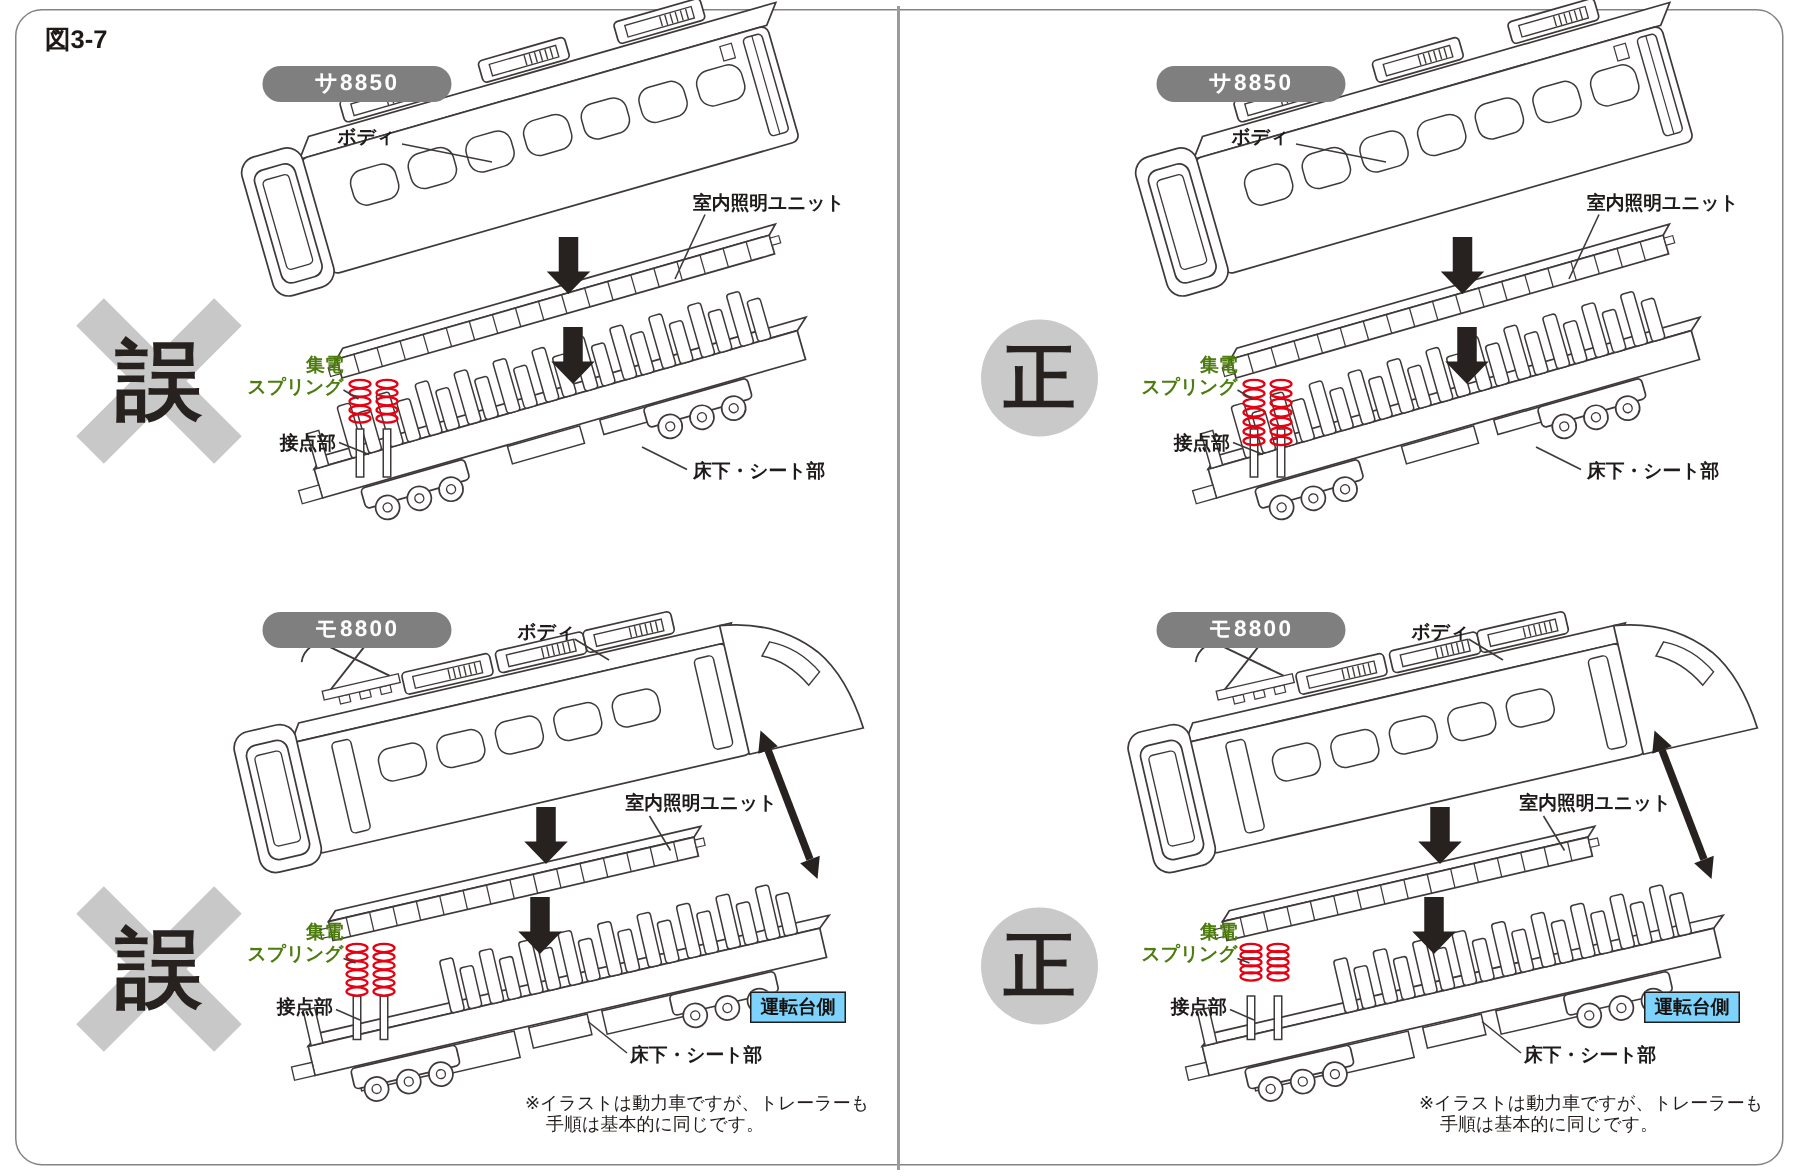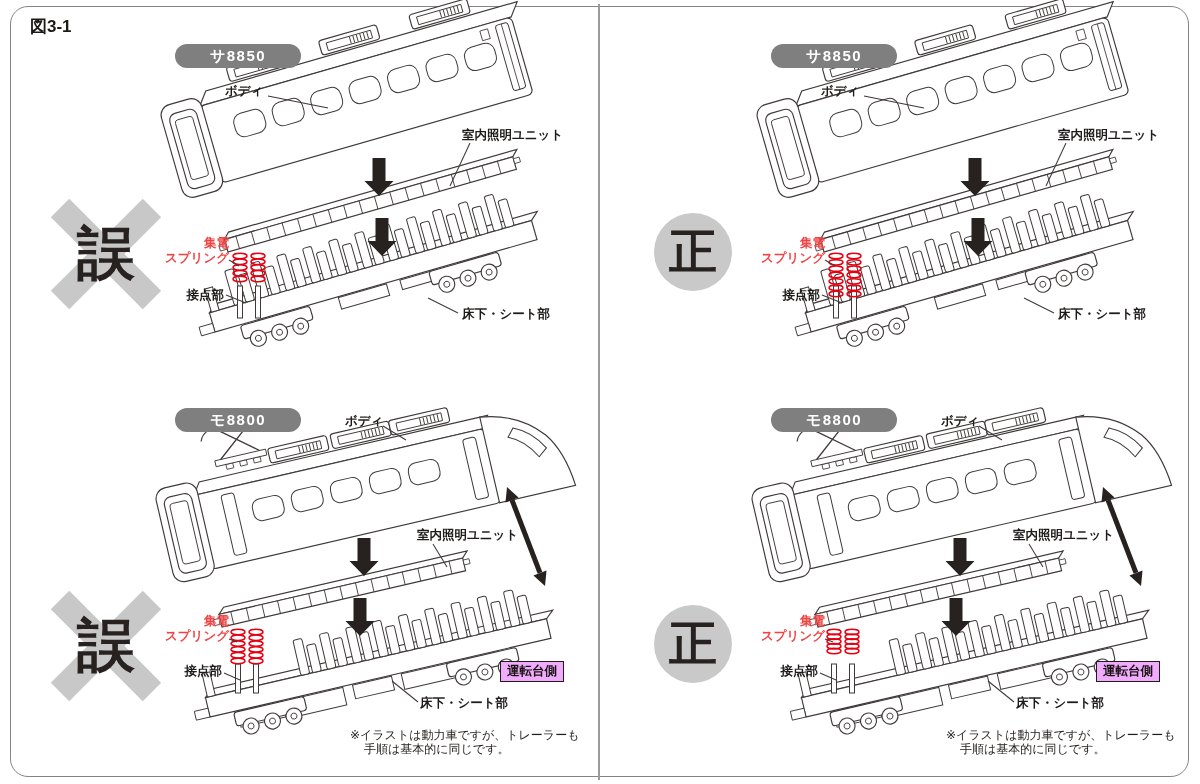--- a/index.html
+++ b/index.html
@@ -7,41 +7,41 @@
         font-family:"Liberation Sans","DejaVu Sans",sans-serif;color:#221d1a;}
   .frame{position:absolute;left:10px;top:6px;width:1177px;height:769px;
          border:1.6px solid #848484;border-radius:18px;}
   .fig{position:absolute;left:30px;top:15px;font-size:17px;font-weight:800;color:#1c1917;}
   .divider{position:absolute;left:598px;top:4px;width:1.6px;height:776px;background:#9b9b9b;}
   .panel{position:absolute;width:600px;height:392px;}
   .art{position:absolute;left:0;top:0;}
   .badge{position:absolute;width:126px;height:24px;background:#7f7f7f;border-radius:12px;
          color:#fff;font-size:15px;font-weight:700;text-align:center;line-height:24px;letter-spacing:1.5px;}
   .lbl{position:absolute;font-size:12.5px;font-weight:600;color:#1e1b1a;white-space:nowrap;line-height:1.18;}
-  .lbl.red{color:#ef4444;}
-  .cab{position:absolute;border:1.7px solid #221d1b;background:#f0abfc;font-size:12.5px;
+  .lbl.red{color:#4d7c0f;}
+  .cab{position:absolute;border:1.7px solid #221d1b;background:#7dd3fc;font-size:12.5px;
        font-weight:700;padding:1px 6px;color:#17120f;white-space:nowrap;}
   .note{position:absolute;font-size:12px;font-weight:400;color:#221d1b;white-space:nowrap;}
   .mark{position:absolute;display:flex;align-items:center;justify-content:center;}
   .mark .kanji{position:relative;z-index:2;font-weight:900;color:#272220;}
   .mark-x{width:96px;height:96px;}
   .mark-x .kanji{font-size:58px;}
   .xbar{position:absolute;left:50%;top:50%;width:130px;height:26px;background:#c8c8c8;
         transform:translate(-50%,-50%) rotate(45deg);}
   .xbar.b{transform:translate(-50%,-50%) rotate(-45deg);}
   .mark-o{width:78px;height:78px;}
   .ring{position:absolute;inset:0;border-radius:50%;background:#c9c9c9;}
   .mark-o .kanji{font-size:48px;}
 </style>
 </head>
 <body>
 
 <div class="page">
   <div class="frame"></div>
-  <div class="fig">図3-1</div>
+  <div class="fig">図3-7</div>
   <div class="divider"></div>
 
   <div class="panel" style="left:0;top:0">
     <svg class="art" width="600" height="392" viewBox="0 0 600 392">
         <g transform="translate(215,332) rotate(-16)">
           <path fill="#fff" stroke="#3f3a39" stroke-width="1.15" d="M0,-20 L335,-20 L343,-27 L8,-27 Z"></path>
           <rect fill="#fff" stroke="#3f3a39" stroke-width="1.15" x="0" y="-20" width="335" height="20"></rect>
           <rect fill="#fff" stroke="#3f3a39" stroke-width="1" x="26" y="-56" width="9" height="36" rx="2"></rect>
           <rect fill="#fff" stroke="#3f3a39" stroke-width="1" x="38" y="-48" width="9" height="28" rx="2"></rect>
           <rect fill="#fff" stroke="#3f3a39" stroke-width="1" x="53" y="-56" width="9" height="36" rx="2"></rect>

